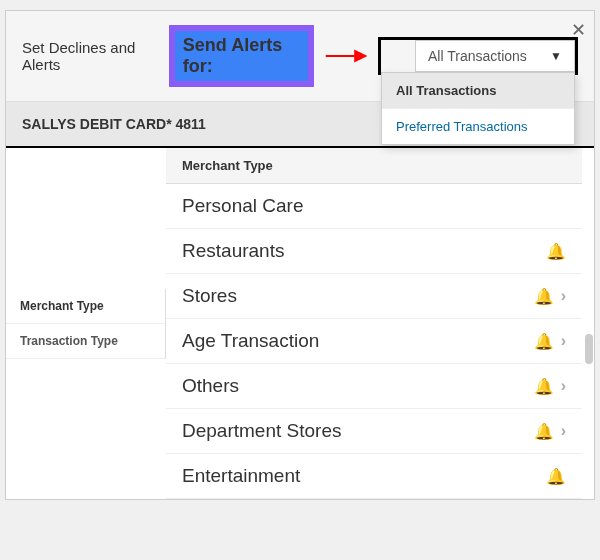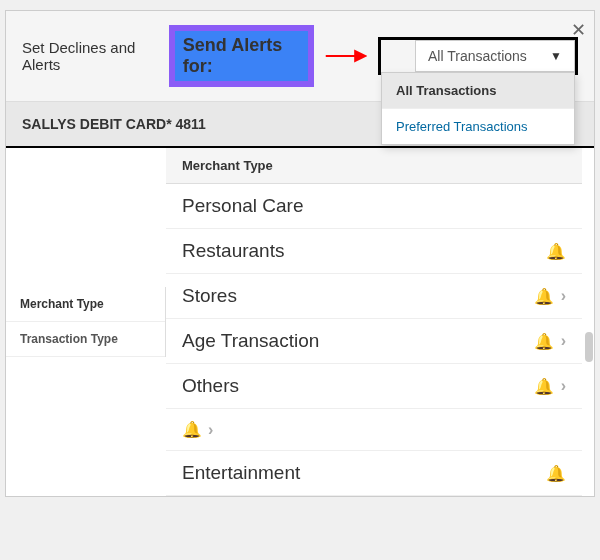--- a/index.html
+++ b/index.html
@@ -272,20 +272,21 @@
 
       <div class="table-row">
         <span class="row-label">Others</span>
         <div class="row-icons">
           <span class="bell-icon">🔔</span>
           <span class="chevron-right">›</span>
         </div>
       </div>
 
       <div class="table-row">
+        <span class="row-label">Department Stores</span>
         <div class="row-icons">
           <span class="bell-icon">🔔</span>
           <span class="chevron-right">›</span>
         </div>
       </div>
 
       <div class="table-row">
         <span class="row-label">Entertainment</span>
         <div class="row-icons">
           <span class="bell-icon">🔔</span>

